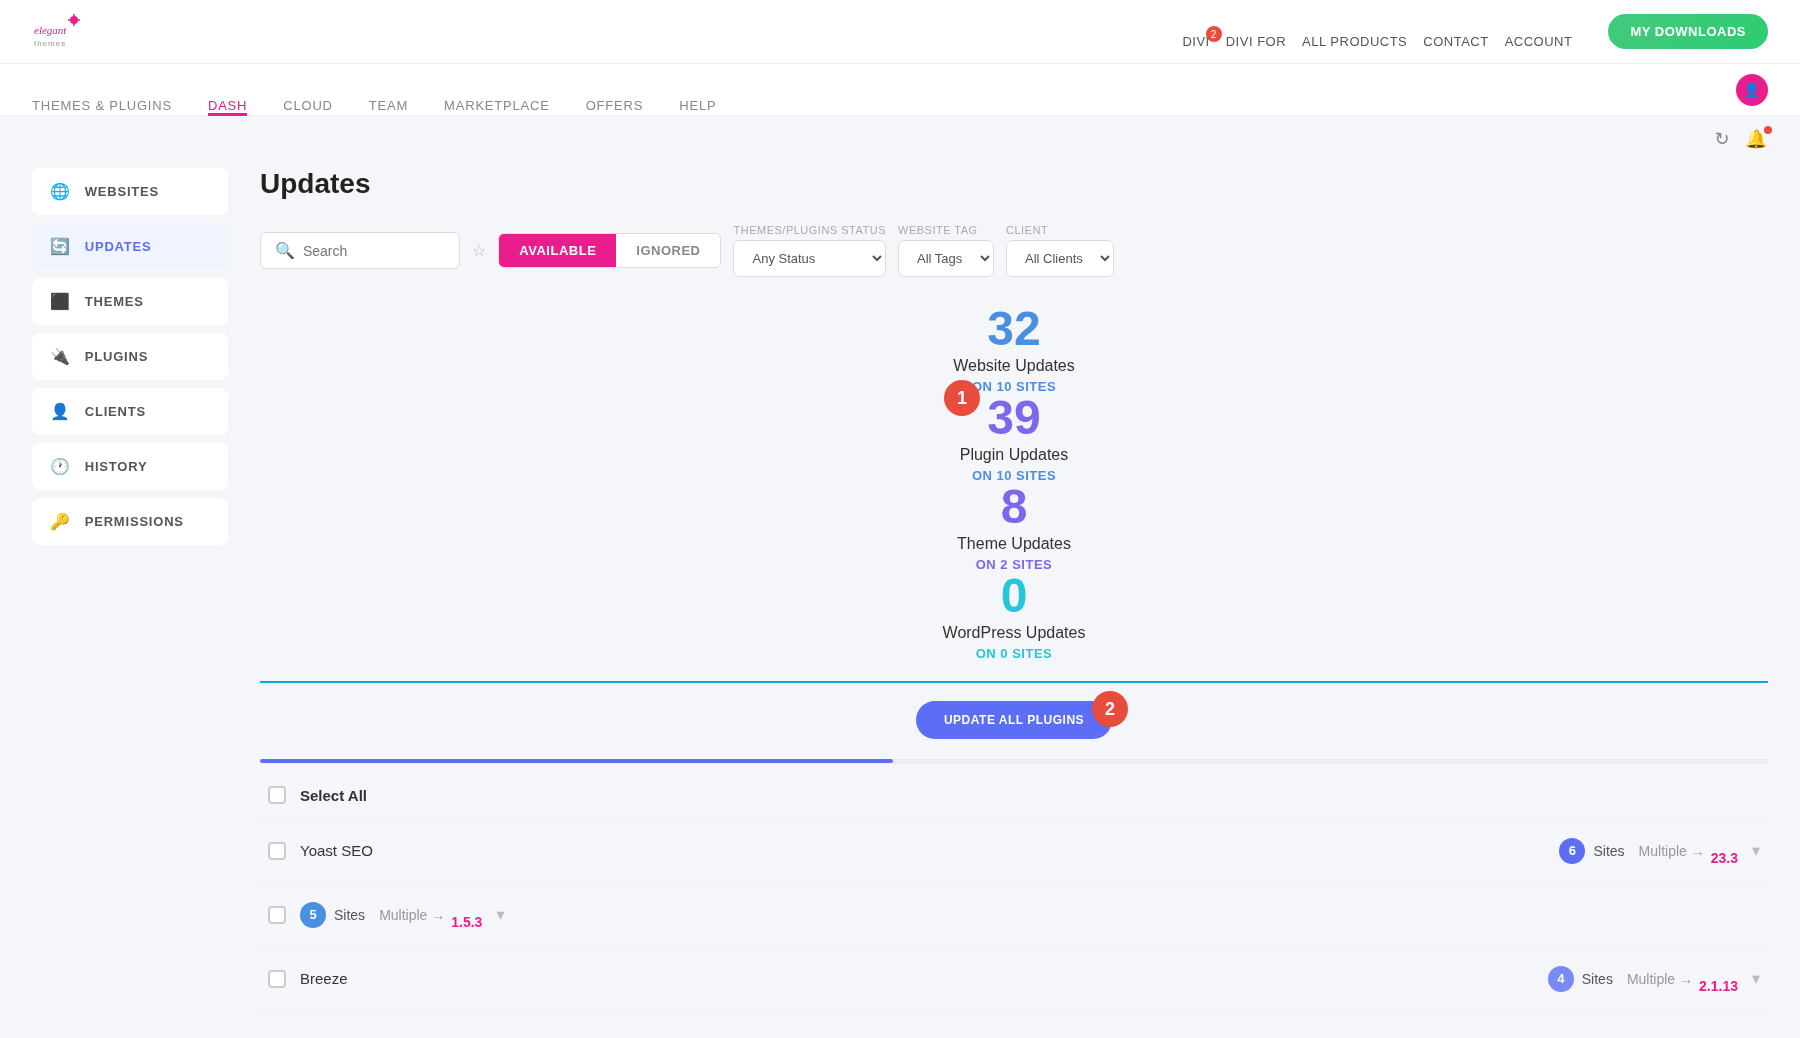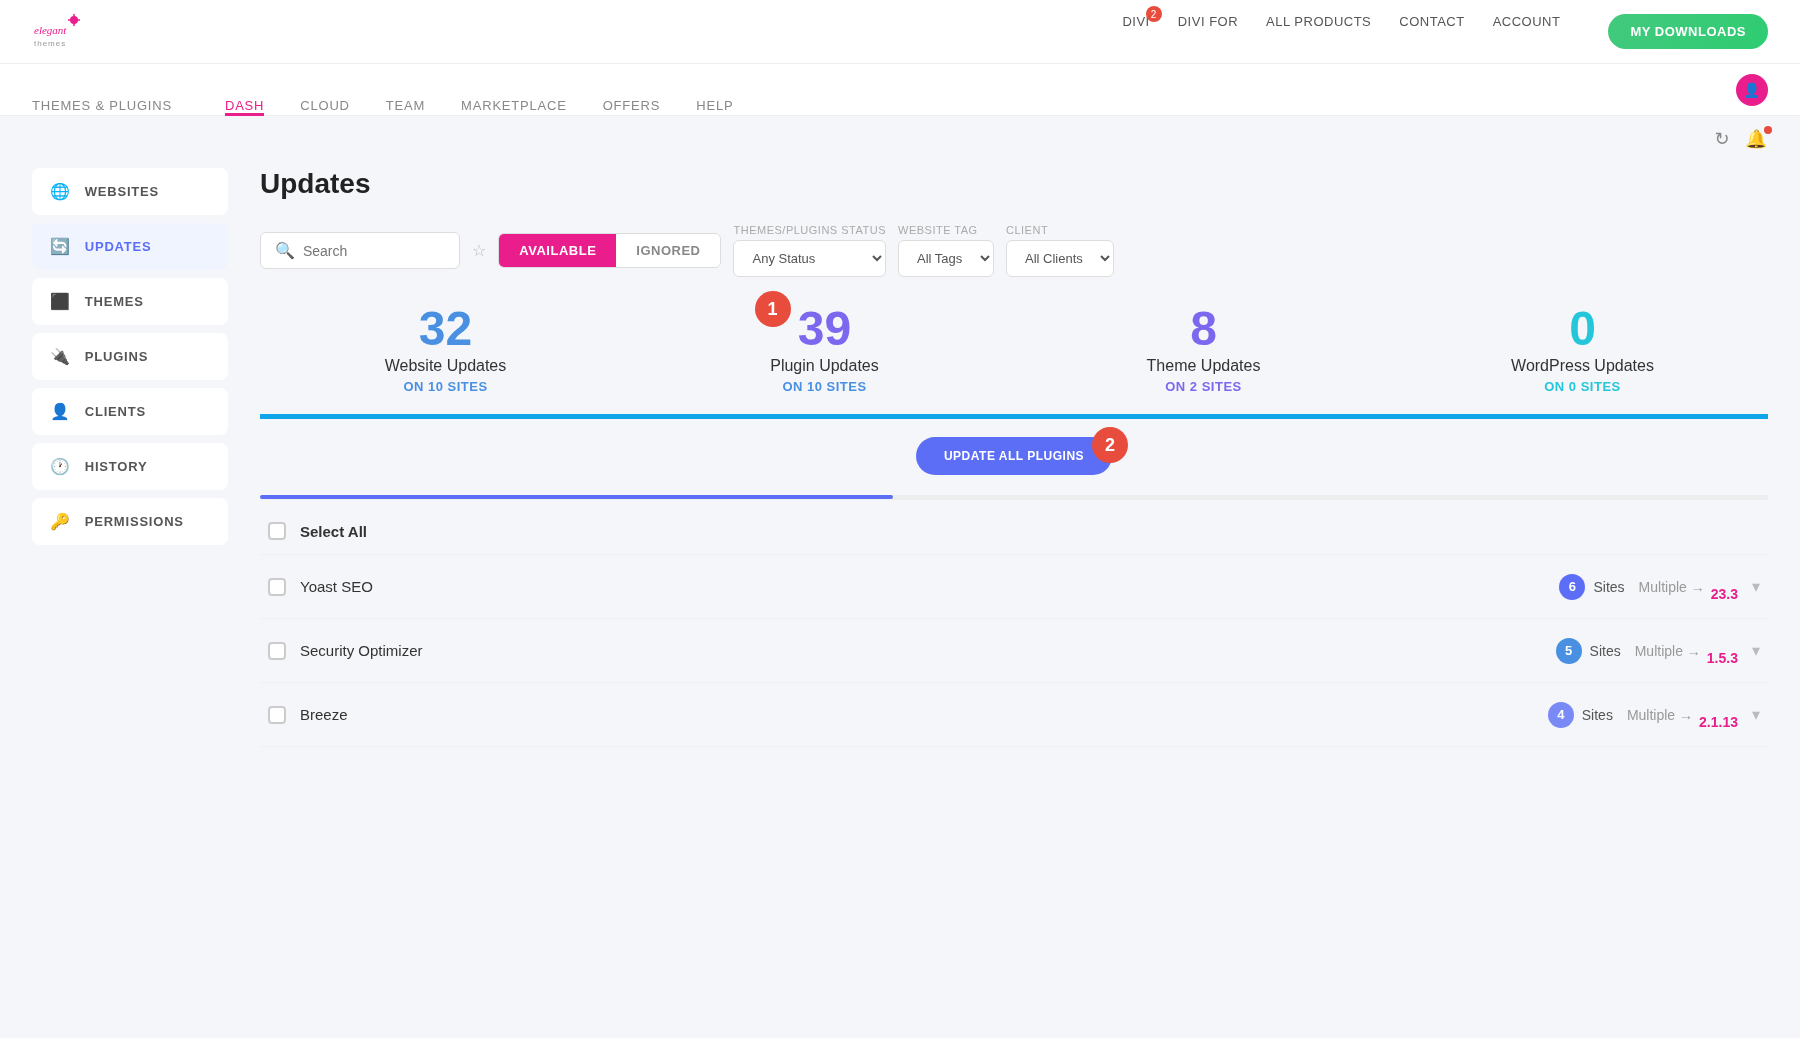--- a/index.html
+++ b/index.html
@@ -9,21 +9,21 @@
     .top-nav {
       background: #fff;
       display: flex;
       align-items: center;
       padding: 0 32px;
       height: 64px;
       border-bottom: 1px solid #eee;
     }
     .logo { display: flex; align-items: center; margin-right: auto; }
     .logo-icon { width: 52px; height: 40px; }
-    .top-nav-links { display: flex; align-items: flex-start; gap: 28px; }
+    .top-nav-links { display: flex; align-items: flex-end; gap: 16px; }
     .top-nav-link { font-size: 13px; color: #555; text-transform: uppercase; letter-spacing: 0.5px; text-decoration: none; cursor: pointer; position: relative; }
     .top-nav-link .badge {
       position: absolute; top: -8px; right: -12px;
       background: #e74c3c; color: #fff; border-radius: 50%;
       width: 16px; height: 16px; font-size: 10px;
       display: flex; align-items: center; justify-content: center;
     }
     .my-downloads-btn {
       background: linear-gradient(135deg, #6ec6f5, #4CAF50);
       background: #4caf8a;
@@ -59,21 +59,20 @@
       text-decoration: none;
       cursor: pointer;
       height: 52px;
       display: flex;
       align-items: flex-end;
       border-bottom: 3px solid transparent;
     }
     .sub-nav-link.active {
       color: #e91e8c;
       border-bottom: 3px solid #e91e8c;
-      margin-left: 17px;
     }
     .sub-nav-avatar {
       margin-left: auto;
       width: 32px; height: 32px;
       border-radius: 50%;
       background: #e91e8c;
       display: flex; align-items: center; justify-content: center;
       color: #fff; font-size: 14px;
     }
 
@@ -225,25 +224,26 @@
       font-size: 13px;
       color: #555;
       background: #fff;
       cursor: pointer;
       outline: none;
     }
 
     
     .stats-row {
       display: flex;
-      gap: 8px;
+      gap: 0;
       margin-bottom: 0;
       padding-bottom: 20px;
-      border-bottom: 5px solid #0ea5e9;
+      border-bottom: 2px solid #0ea5e9;
       position: relative;
+      flex-direction: column;
     }
     .stat-item {
       flex: 1;
       display: flex;
       flex-direction: column;
       align-items: center;
       gap: 4px;
       position: relative;
     }
     .stat-number {
@@ -576,21 +576,20 @@
         </div>
         <span class="version-info">
           <span style="color:#999;">Multiple → </span>
           <span class="version-new">23.3</span>
         </span>
         <span class="chevron-icon">▾</span>
       </div>
 
       <div class="plugin-row">
         <div class="checkbox"></div>
-        <span class="plugin-name">Security Optimizer</span>
         <div class="site-badge">
           <div class="site-count-badge blue5">5</div>
           <span class="sites-label">Sites</span>
         </div>
         <span class="version-info">
           <span style="color:#999;">Multiple → </span>
           <span class="version-new">1.5.3</span>
         </span>
         <span class="chevron-icon">▾</span>
       </div>

